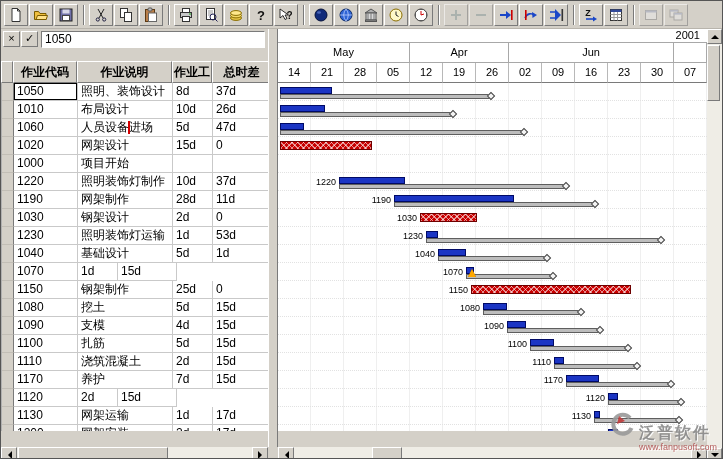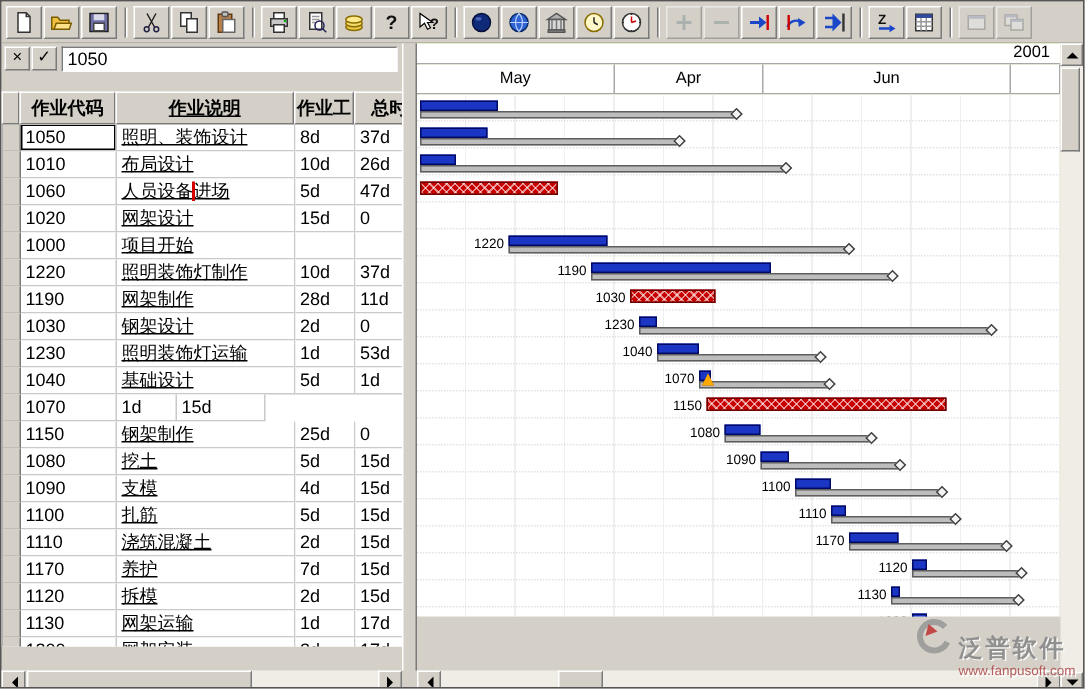--- a/index.html
+++ b/index.html
@@ -20,33 +20,33 @@
   .editbar{height:20px;display:flex;align-items:center;padding-left:2px;background:#d4d0c8;}
   .eb-btn{width:17px;height:16px;margin-right:1px;background:#d4d0c8;border:1px solid;border-color:#fff #7a7a7a #7a7a7a #fff;font-size:11px;line-height:13px;text-align:center;color:#000;}
   .edit-input{width:224px;height:17px;margin-left:2px;border:1px solid;border-color:#7a7a7a #fff #fff #7a7a7a;background:#fff;font-family:inherit;font-size:12px;padding:0 3px;color:#000;}
   .t-spacer{height:12px;background:#d4d0c8;}
 
   
   .thead{height:22px;display:flex;background:#d4d0c8;}
   .th,.c-m{border:1px solid;border-color:#fff #7a7a7a #7a7a7a #fff;background:#d4d0c8;}
   .c-m{width:12px;flex:none;}
   .th{font-size:12px;font-weight:bold;color:#000;text-align:center;line-height:20px;flex:none;}
-  .w-code{width:64px;} .w-desc{width:119px;text-decoration:underline;} .w-dur{width:40px;} .w-tf{width:59px;}
+  .w-code{width:64px;} .w-desc{width:95px;} .w-dur{width:40px;} .w-tf{width:59px;}
   .tbody{height:348px;overflow:hidden;background:#fff;border-left:1px solid #b0b0b0;}
   .t-row{height:18px;display:flex;}
   .t-row .rm{width:12px;flex:none;background:#d4d0c8;border-right:1px solid #7a7a7a;border-bottom:1px solid #c2beb6;}
   .td{flex:none;height:18px;border-right:1px solid #c9c9c9;border-bottom:1px solid #c9c9c9;font-size:12px;line-height:17px;color:#000;padding:0 3px;white-space:nowrap;overflow:hidden;position:relative;background:#fff;}
   .td.focus{box-shadow:inset 0 0 0 1px #000;}
   .red-caret{position:absolute;top:2px;left:50px;width:2px;height:13px;background:#d40000;}
 
   
   .splitter{position:absolute;left:267px;top:28px;width:10px;height:418px;background:#d4d0c8;border-left:1px solid #fff;border-right:1px solid #7a7a7a;}
 
   
-  .right-col{position:absolute;left:277px;top:28px;width:429px;height:312px;background:#bef264;box-shadow:inset 1px 0 0 #7a7a7a;}
+  .right-col{position:absolute;left:277px;top:28px;width:429px;height:312px;background:#8b5cf6;box-shadow:inset 1px 0 0 #7a7a7a;}
   .year-row{height:14px;background:#fff;border-bottom:1px solid #a8a8a8;font-size:11px;line-height:13px;text-align:right;padding-right:7px;color:#000;}
   .month-row{height:20px;display:flex;background:#fff;}
   .m-cell{height:20px;border-right:1px solid #a8a8a8;border-bottom:1px solid #a8a8a8;font-size:11px;line-height:19px;text-align:center;color:#000;flex:none;}
   .week-row{height:20px;display:flex;background:#fff;}
   .w-cell{width:33px;height:20px;flex:none;border-right:1px solid #b8b8b8;border-bottom:1px solid #7a7a7a;font-size:11px;line-height:19px;text-align:center;color:#000;}
   .gantt-body{height:348px;overflow:hidden;position:relative;background:#fff;background-image:repeating-linear-gradient(to right,transparent 0 32px,#efefef 32px 33px);}
   .g-row{height:18px;position:relative;border-bottom:1px dotted #e2e2e2;}
   .g-label{position:absolute;top:0;height:18px;width:34px;font-size:9px;line-height:18px;text-align:right;color:#000;}
   .bar{position:absolute;}
   .bar.blue{top:4px;height:7px;background:#1b35c4;border:1px solid #000a66;}
@@ -437,21 +437,20 @@
         <div class="t-row">
           <div class="rm"></div>
           <div class="td w-code">1170</div>
           <div class="td w-desc">养护</div>
           <div class="td w-dur">7d</div>
           <div class="td w-tf">15d</div>
         </div>
         <div class="t-row">
           <div class="rm"></div>
           <div class="td w-code">1120</div>
-          <div class="td w-desc">拆模</div>
           <div class="td w-dur">2d</div>
           <div class="td w-tf">15d</div>
         </div>
         <div class="t-row">
           <div class="rm"></div>
           <div class="td w-code">1130</div>
           <div class="td w-desc">网架运输</div>
           <div class="td w-dur">1d</div>
           <div class="td w-tf">17d</div>
         </div>
@@ -467,20 +466,35 @@
 
   <div class="splitter"></div>
 
   <div class="right-col">
     <div class="year-row">2001</div>
     <div class="month-row">
         <div class="m-cell" style="width: 132px;">May</div>
         <div class="m-cell" style="width: 99px;">Apr</div>
         <div class="m-cell" style="width: 165px;">Jun</div>
         <div class="m-cell" style="width: 33px;"></div>
+      </div>
+    <div class="week-row">
+        <div class="w-cell">14</div>
+        <div class="w-cell">21</div>
+        <div class="w-cell">28</div>
+        <div class="w-cell">05</div>
+        <div class="w-cell">12</div>
+        <div class="w-cell">19</div>
+        <div class="w-cell">26</div>
+        <div class="w-cell">02</div>
+        <div class="w-cell">09</div>
+        <div class="w-cell">16</div>
+        <div class="w-cell">23</div>
+        <div class="w-cell">30</div>
+        <div class="w-cell">07</div>
       </div>
     <div class="gantt-body">
         <div class="g-row">
           <div class="bar gray" style="left: 2px; width: 210px;"></div>
           <div class="bar blue" style="left: 2px; width: 52px;"></div>
           <div class="diamond" style="left: 210px;"></div>
         </div>
         <div class="g-row">
           <div class="bar gray" style="left: 2px; width: 172px;"></div>
           <div class="bar blue" style="left: 2px; width: 45px;"></div>

